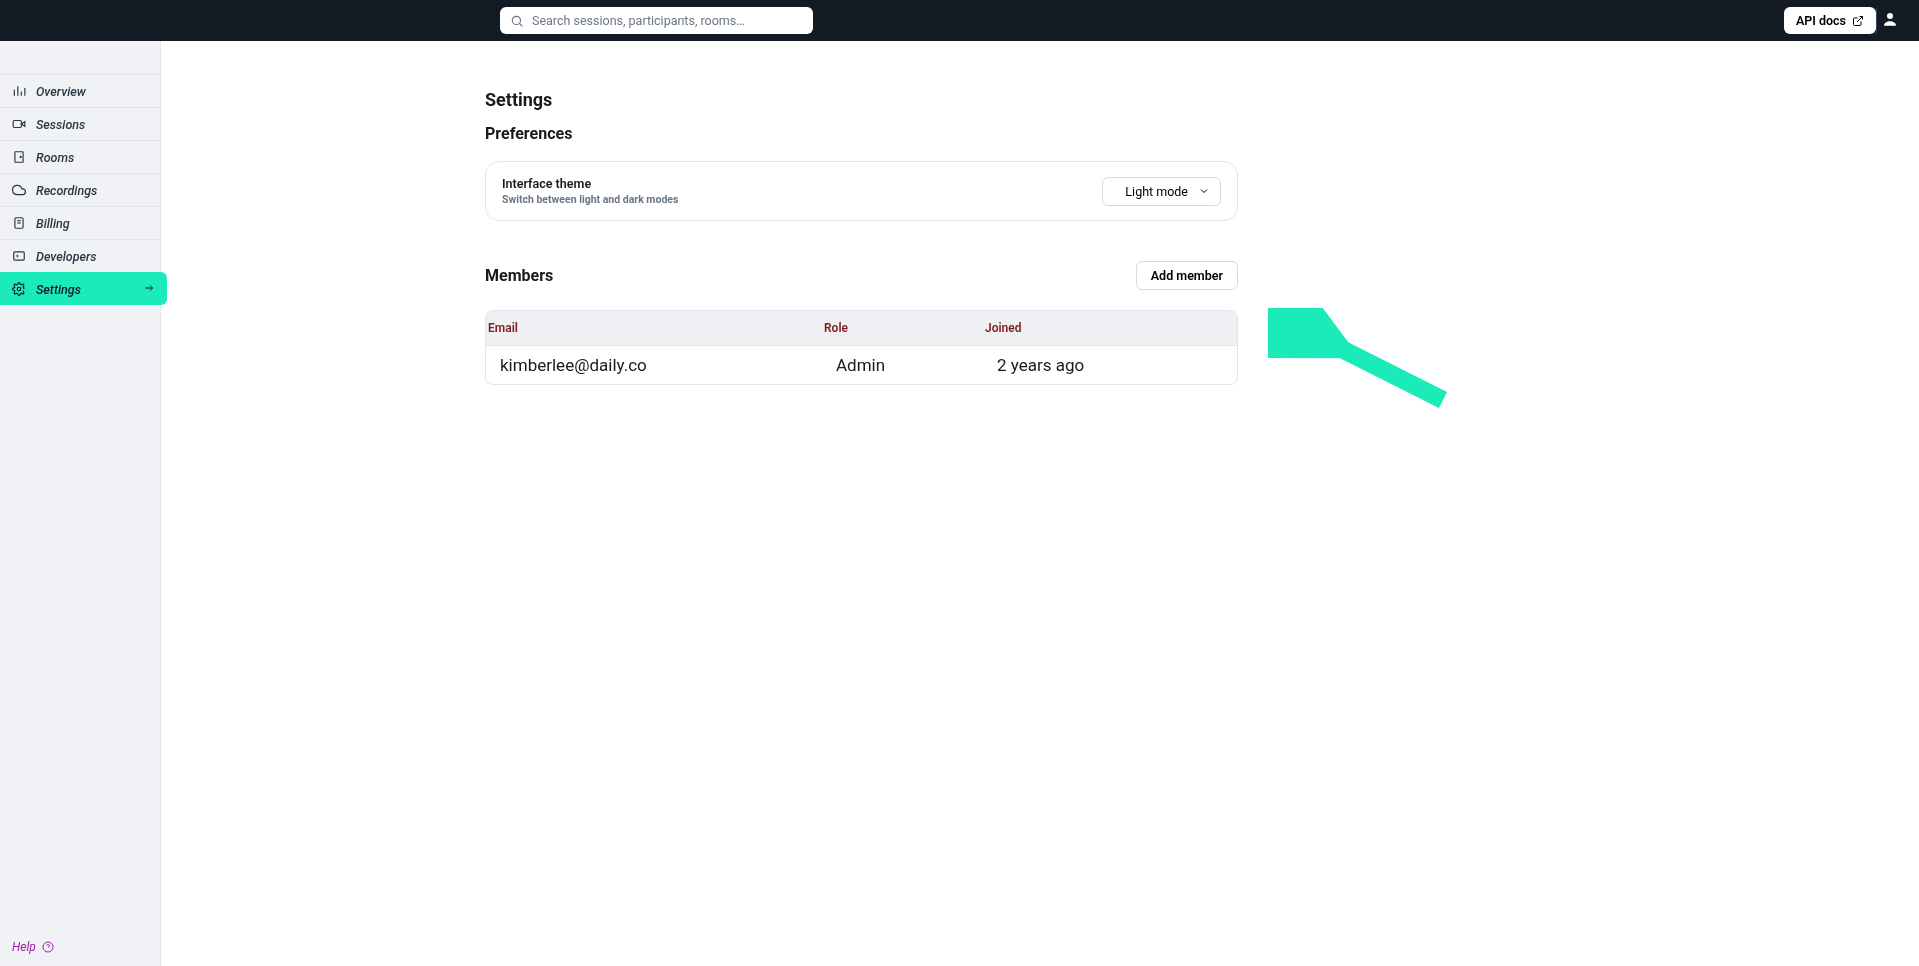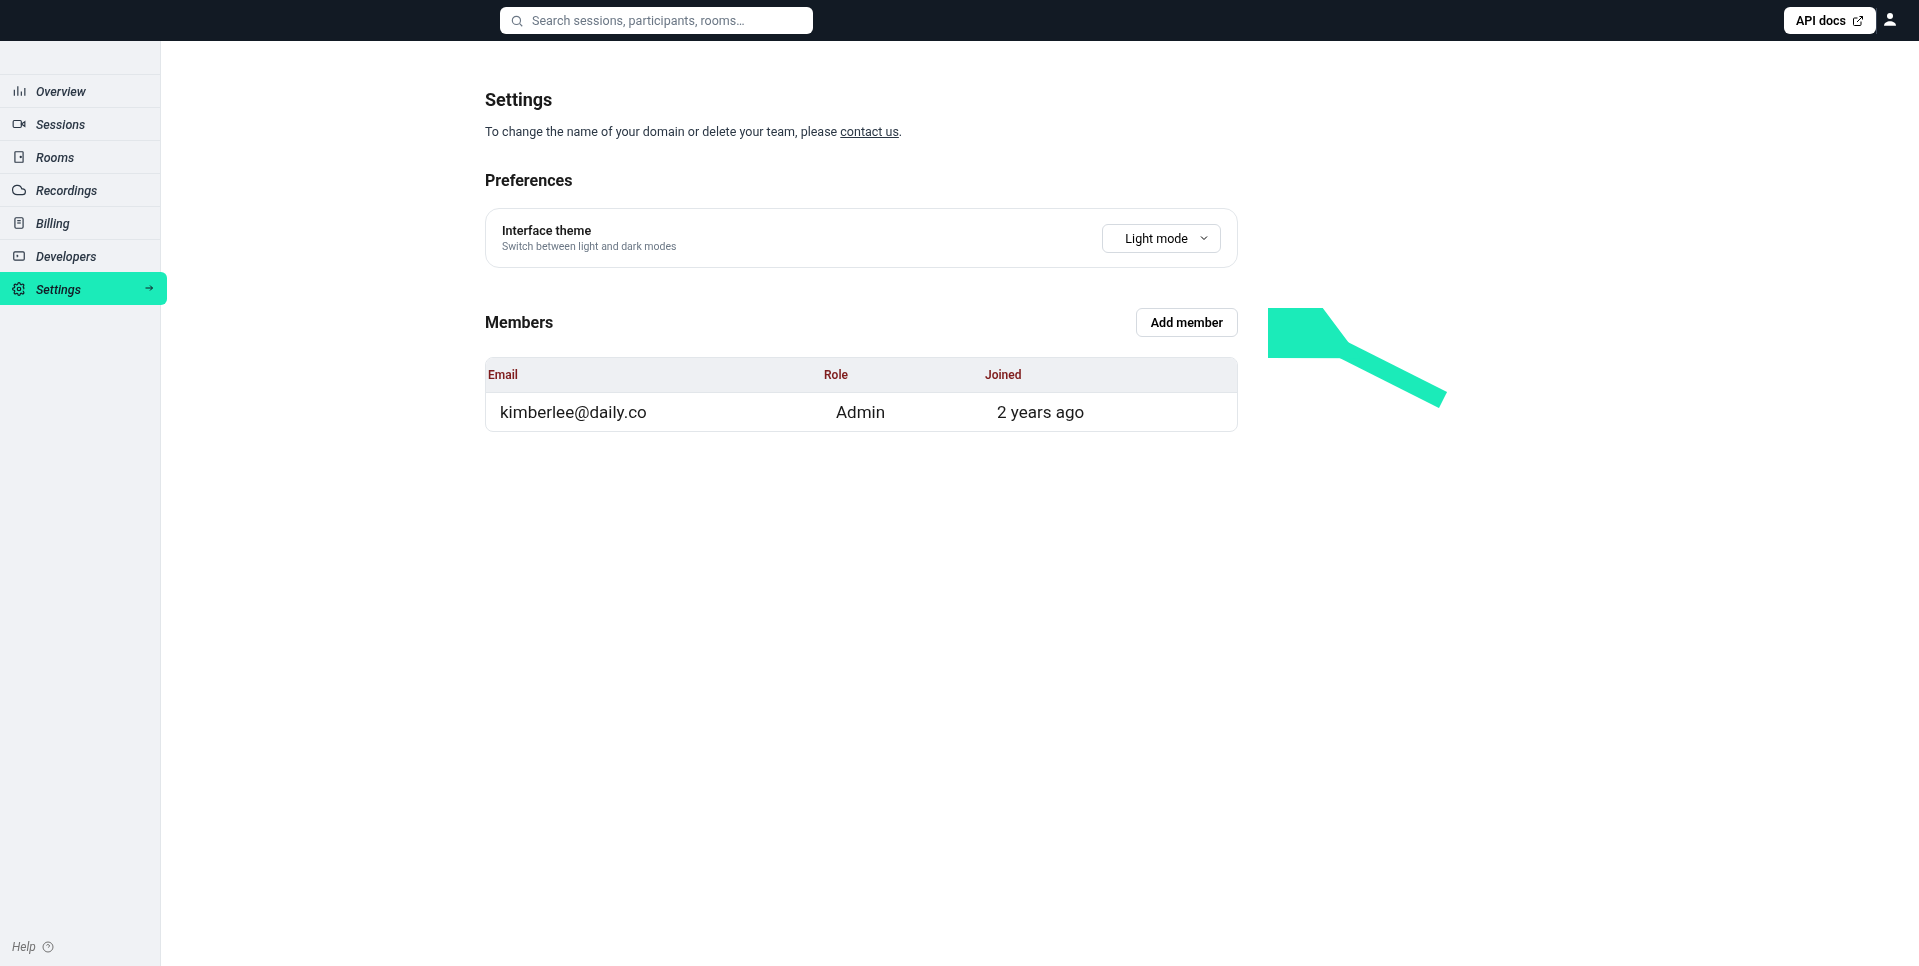--- a/index.html
+++ b/index.html
@@ -125,21 +125,21 @@
     .sidebar-item .arrow {
       margin-left: auto;
     }
     .sidebar-footer {
       margin-top: auto;
       padding: 12px;
       display: flex;
       align-items: center;
       gap: 6px;
       font-size: 12px;
-      color: #737373;
+      color: #a21caf;
       cursor: pointer;
     }
     .main {
       flex: 1;
       padding: 0;
       overflow-y: auto;
       background: #fff;
     }
     .content {
       max-width: 753px;
@@ -175,20 +175,21 @@
       margin-bottom: 40px;
     }
     .pref-label {
       font-size: 12.5px;
       font-weight: 600;
     }
     .pref-sub {
       font-size: 10.5px;
       color: #6b7785;
       margin-top: 2px;
+      font-weight: bold;
     }
     .select-wrap {
       position: relative;
     }
     .select-btn {
       border: 1px solid #d5dae0;
       background: #fff;
       border-radius: 6px;
       padding: 6px 32px 6px 12px;
       font-size: 12.5px;
@@ -354,23 +355,20 @@
           <circle cx="12" cy="12" r="10"></circle>
           <path d="M9.09 9a3 3 0 0 1 5.83 1c0 2-3 3-3 3"></path>
           <line x1="12" y1="17" x2="12.01" y2="17"></line>
         </svg>
     </div>
   </nav>
 
   <main class="main">
     <div class="content">
       <h1 class="page-title">Settings</h1>
-      <p class="page-desc">
-        <span>To change the name of your domain or delete your team, please </span><a href="#">contact us</a><span>.</span>
-      </p>
 
       <h2 class="section-title">Preferences</h2>
       <div class="pref-card">
         <div>
           <div class="pref-label">Interface theme</div>
           <div class="pref-sub">Switch between light and dark modes</div>
         </div>
         <div class="select-wrap">
           <button class="select-btn">
             <span>Light mode</span>

